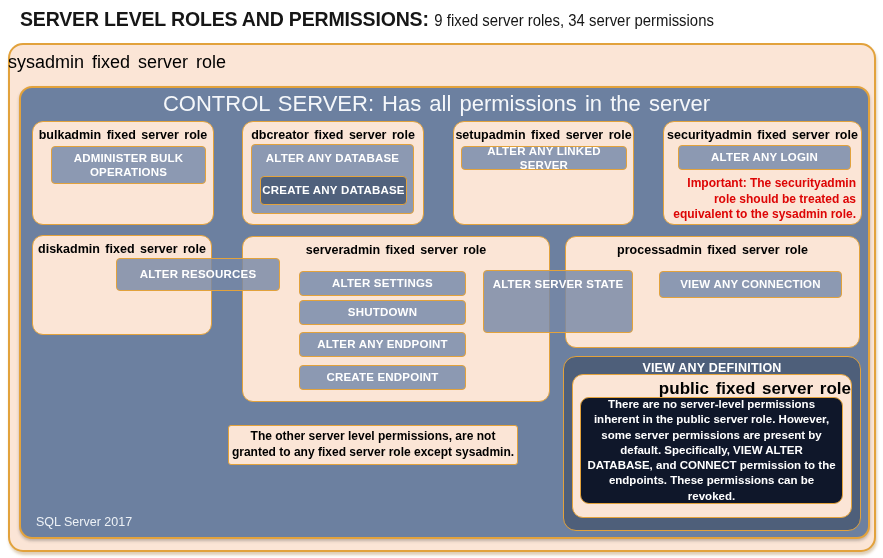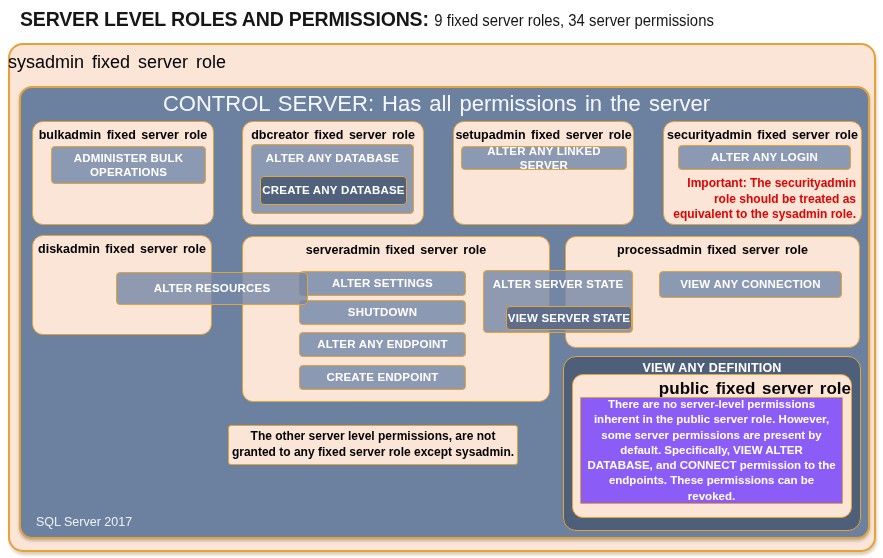--- a/index.html
+++ b/index.html
@@ -68,21 +68,21 @@
     background:#4E5F7A;border:1.5px solid #E2A23C;border-radius:13px;box-sizing:border-box;
   }
   .vad-label{margin-top:4px;text-align:center;font-size:12.5px;font-weight:bold;color:#fff;letter-spacing:.2px;}
   .public-box{
     position:absolute;left:572px;top:374px;width:280px;height:144px;
     background:#FBE5D6;border:1.5px solid #E2A23C;border-radius:11px;box-sizing:border-box;
   }
   .public-label{margin-top:4px;text-align:right;font-size:17px;font-weight:bold;color:#000;word-spacing:2px;}
   .public-desc{
     position:absolute;left:580px;top:397px;width:263px;height:107px;
-    background:#8b5cf6;border:1.5px solid #E2A23C;border-radius:1px;box-sizing:border-box;
+    background:#0f172a;border:1.5px solid #E2A23C;border-radius:9px;box-sizing:border-box;
     color:#fff;font-size:11.5px;font-weight:bold;line-height:1.33;
     display:flex;align-items:center;justify-content:center;text-align:center;
     padding:2px 6px;
   }
   
   .note-box{
     position:absolute;left:228px;top:425px;width:290px;height:40px;
     background:#FBE5D6;border:1.5px solid #E2A23C;border-radius:3px;box-sizing:border-box;
     color:#000;font-size:12px;font-weight:bold;line-height:1.3;
     display:flex;align-items:center;justify-content:center;text-align:center;
@@ -122,32 +122,31 @@
   </div>
 
   <div class="role-box" style="left:663px;top:121px;width:197px;height:102px;">
     <div class="role-label">securityadmin fixed server role</div>
     <div class="perm" style="left:14px;top:23px;width:173px;height:25px;">ALTER ANY LOGIN</div>
     <div class="warning" style="left:5px;top:54px;width:187px;">Important: The securityadmin role should be treated as equivalent to the sysadmin role.</div>
   </div>
 
   <div class="role-box" style="left:32px;top:235px;width:178px;height:98px;">
     <div class="role-label">diskadmin fixed server role</div>
-    <div class="perm translucent" style="left:83px;top:36px;width:192px;height:33px;">ALTER RESOURCES</div>
+    <div class="perm translucent" style="left:83px;top:22px;width:164px;height:33px;">ALTER RESOURCES</div>
   </div>
 
   <div class="role-box" style="left:242px;top:236px;width:306px;height:164px;">
     <div class="role-label">serveradmin fixed server role</div>
     <div class="perm" style="left:56px;top:34px;width:167px;height:25px;">ALTER SETTINGS</div>
     <div class="perm" style="left:56px;top:63px;width:167px;height:25px;">SHUTDOWN</div>
     <div class="perm" style="left:56px;top:95px;width:167px;height:25px;">ALTER ANY ENDPOINT</div>
     <div class="perm" style="left:56px;top:128px;width:167px;height:25px;">CREATE ENDPOINT</div>
     <div class="perm container translucent" style="left:240px;top:33px;width:150px;height:63px;">
       <div class="perm-title">ALTER SERVER STATE</div>
-      <div class="perm nested-dark" style="left:22px;top:35px;width:126px;height:24px;">VIEW SERVER STATE</div>
     </div>
   </div>
 
   <div class="role-box" style="left:565px;top:236px;width:293px;height:110px;">
     <div class="role-label">processadmin fixed server role</div>
     <div class="perm" style="left:93px;top:34px;width:183px;height:27px;">VIEW ANY CONNECTION</div>
   </div>
 
   <div class="vad-box">
     <div class="vad-label">VIEW ANY DEFINITION</div>

